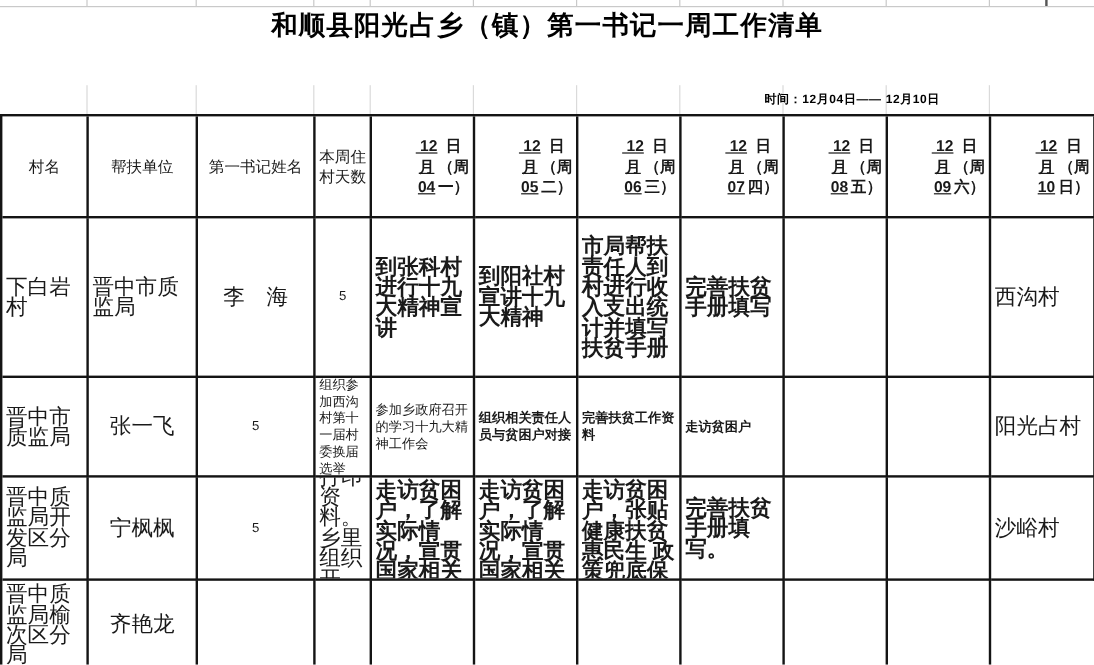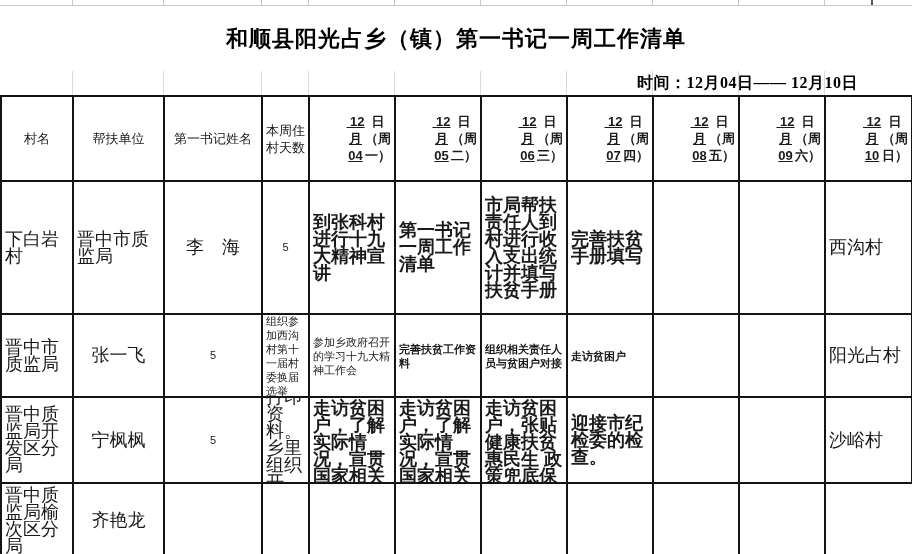--- a/index.html
+++ b/index.html
@@ -14,34 +14,34 @@
   
   #top-strip{
     position:relative;height:5px;width:912px;
     border-bottom:1px solid #c9c9c9;
   }
   #top-strip .tick{position:absolute;top:0;width:1px;height:5px;background:#c9c9c9;}
   #top-strip .tick.dark{background:#555;width:2px;}
 
   #title-row{
     height:65px;width:912px;
-    display:flex;align-items:center;justify-content:center;
+    display:flex;justify-content:center;
   }
   #title-row .title{
     font-size:22px;font-weight:bold;letter-spacing:1px;color:#000;
   }
 
   #time-row{
     position:relative;height:24px;width:912px;
   }
   #time-row .vline{position:absolute;top:0;width:1px;height:24px;background:#dadada;}
   #time-row .time-text{
     position:absolute;left:637px;top:0;height:24px;
     display:flex;align-items:center;
-    font-size:16px;font-weight:bold;color:#000;letter-spacing:0.5px;font-family:Liberation Serif, serif;
+    font-size:10px;font-weight:bold;color:#000;letter-spacing:0.5px;
   }
 
   
   #grid{
     display:grid;
     width:912px;
     grid-template-columns:72px 91px 98px 47px 86px 86px 86px 86px 86px 86px 87px;
     grid-template-rows:85px 133px 83px 86px 75px;
     border-top:2px solid #141414;
     border-left:2px solid #141414;
@@ -116,45 +116,45 @@
       <div class="cell hcell date c6"><u>&nbsp;12月06</u>日<br>（周三）</div>
       <div class="cell hcell date c7"><u>&nbsp;12月07</u>日<br>（周四）</div>
       <div class="cell hcell date c8"><u>&nbsp;12月08</u>日<br>（周五）</div>
       <div class="cell hcell date c9"><u>&nbsp;12月09</u>日<br>（周六）</div>
       <div class="cell hcell date c10"><u>&nbsp;12月10</u>日<br>（周日）</div>
       <div class="cell c0">下白岩村</div>
       <div class="cell c1">晋中市质监局</div>
       <div class="cell c2">李　海</div>
       <div class="cell c3 days">5</div>
       <div class="cell c5 b">到张科村进行十九大精神宣讲</div>
-      <div class="cell c6 b">第一书记一周工作清单</div>
+      <div class="cell c6 b">到阳社村宣讲十九大精神</div>
       <div class="cell c7 b">市局帮扶责任人到村进行收入支出统计并填写扶贫手册</div>
       <div class="cell c8 b">完善扶贫手册填写</div>
       <div class="cell c9"></div>
       <div class="cell c10"></div>
       <div class="cell c0">西沟村</div>
       <div class="cell c1">晋中市质监局</div>
       <div class="cell c2">张一飞</div>
       <div class="cell c3 days">5</div>
       <div class="cell c4 s">组织参加西沟村第十一届村委换届选举</div>
       <div class="cell c5 s">参加乡政府召开的学习十九大精神工作会</div>
+      <div class="cell c6 b s">组织相关责任人员与贫困户对接</div>
       <div class="cell c7 b s">完善扶贫工作资料</div>
-      <div class="cell c6 b s">组织相关责任人员与贫困户对接</div>
       <div class="cell c8 b s">走访贫困户</div>
       <div class="cell c9"></div>
       <div class="cell c10"></div>
       <div class="cell c0">阳光占村</div>
       <div class="cell c1">晋中质监局开发区分局</div>
       <div class="cell c2">宁枫枫</div>
       <div class="cell c3 days">5</div>
       <div class="cell c4">单位打印资料。乡里组织开会。</div>
       <div class="cell c5 b clip">走访贫困户，了解实际情况，宣贯国家相关政策，整理</div>
       <div class="cell c6 b clip">走访贫困户，了解实际情况，宣贯国家相关政策，整理</div>
       <div class="cell c7 b clip">走访贫困户，张贴健康扶贫惠民生 政策兜底保障贫困户</div>
-      <div class="cell c8 b">迎接市纪检委的检查。</div>
+      <div class="cell c8 b">完善扶贫手册填写。</div>
       <div class="cell c9"></div>
       <div class="cell c10"></div>
       <div class="cell c0">沙峪村</div>
       <div class="cell c1">晋中质监局榆次区分局</div>
       <div class="cell c2">齐艳龙</div>
       <div class="cell c3 days"></div>
       <div class="cell c4"></div>
       <div class="cell c5"></div>
       <div class="cell c6"></div>
       <div class="cell c7"></div>

